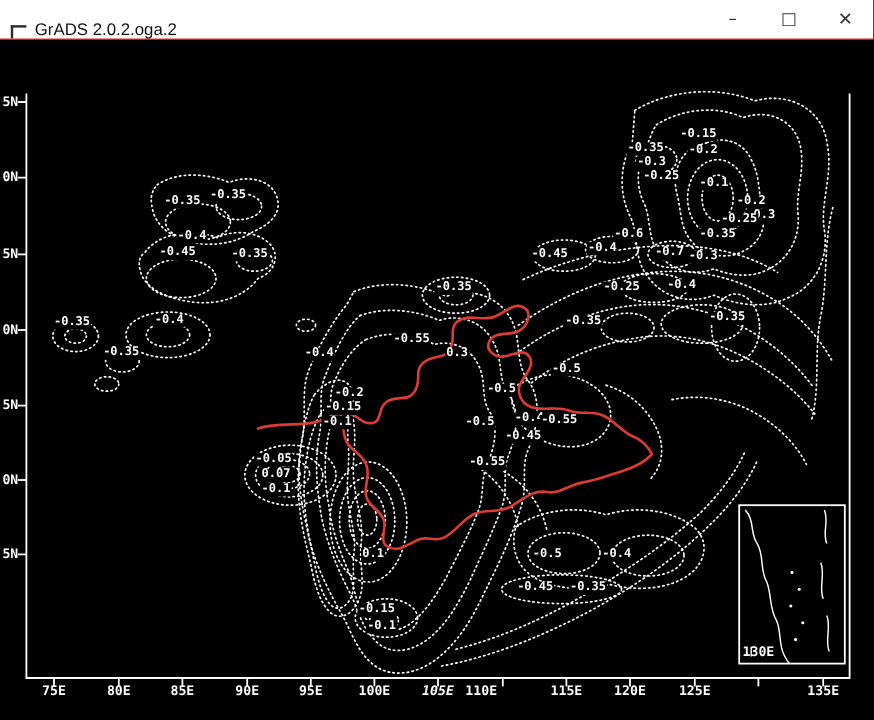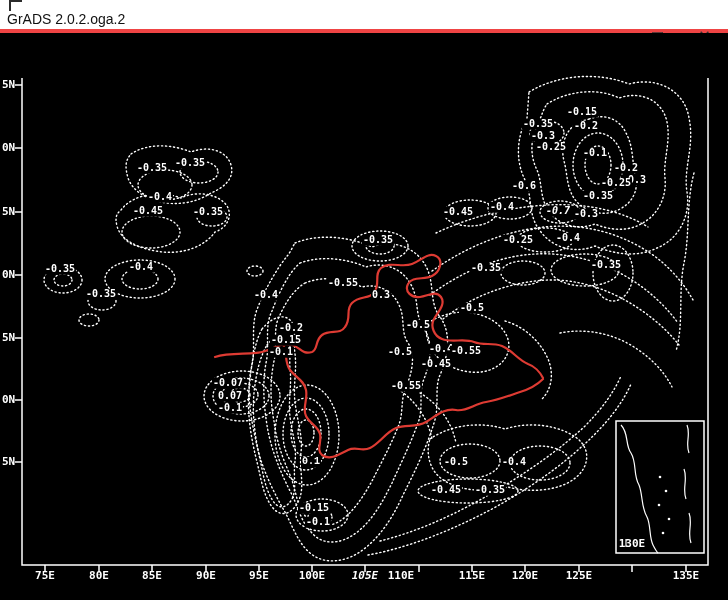--- a/index.html
+++ b/index.html
@@ -4,22 +4,22 @@
 <style>
   html,body{margin:0;padding:0;background:#222;}
   .window{
     width:728px;height:600px;position:relative;overflow:hidden;
     font-family:"Liberation Sans", sans-serif;
     background:var(--background,#000);
   }
   
   .titlebar{
     height:33px;background:var(--titlebar_bg,#fff);
-    display:flex;align-items:flex-start;
-    border-bottom:4px solid #ef4444;box-sizing:border-box;flex-direction:column;
+    display:flex;align-items:flex-end;
+    border-bottom:1px solid #ef4444;box-sizing:border-box;
   }
   .app-icon{
     width:11px;height:9px;margin-left:9px;flex:0 0 auto;
     border-left:2px solid #2b2b2b;border-top:2px solid #2b2b2b;
   }
   .title{
     margin-left:7px;font-size:14px;color:#111;white-space:nowrap;
   }
   .win-controls{margin-left:auto;display:flex;height:100%;}
   .win-btn{
@@ -215,47 +215,47 @@
         <span class="clab" style="left: 538px; top: 91px;">-0.35</span>
         <span class="clab" style="left: 582px; top: 79px;">-0.15</span>
         <span class="clab" style="left: 586px; top: 93px;">-0.2</span>
         <span class="clab" style="left: 543px; top: 103px;">-0.3</span>
         <span class="clab" style="left: 551px; top: 114px;">-0.25</span>
         <span class="clab" style="left: 595px; top: 120px;">-0.1</span>
         <span class="clab" style="left: 626px; top: 135px;">-0.2</span>
         <span class="clab" style="left: 634px; top: 147px;">-0.3</span>
         <span class="clab" style="left: 616px; top: 150px;">-0.25</span>
         <span class="clab" style="left: 598px; top: 163px;">-0.35</span>
-        <span class="clab" style="left: 524px; top: 153px;">-0.6</span>
+        <span class="clab" style="left: 524px; top: 163px;">-0.6</span>
         <span class="clab" style="left: 458px; top: 179px;">-0.45</span>
         <span class="clab" style="left: 502px; top: 174px;">-0.4</span>
-        <span class="clab" style="left: 558px; top: 178px; font-style: italic;">-0.7</span>
+        <span class="clab" style="left: 558px; top: 178px;">-0.7</span>
         <span class="clab" style="left: 586px; top: 181px;">-0.3</span>
         <span class="clab" style="left: 518px; top: 207px;">-0.25</span>
         <span class="clab" style="left: 568px; top: 205px;">-0.4</span>
         <span class="clab" style="left: 378px; top: 207px;">-0.35</span>
         <span class="clab" style="left: 486px; top: 235px;">-0.35</span>
         <span class="clab" style="left: 606px; top: 232px;">-0.35</span>
         <span class="clab" style="left: 343px; top: 250px;">-0.55</span>
         <span class="clab" style="left: 381px; top: 262px;">0.3</span>
         <span class="clab" style="left: 266px; top: 262px;">-0.4</span>
         <span class="clab" style="left: 472px; top: 275px;">-0.5</span>
         <span class="clab" style="left: 291px; top: 295px;">-0.2</span>
         <span class="clab" style="left: 418px; top: 292px;">-0.5</span>
         <span class="clab" style="left: 286px; top: 307px;">-0.15</span>
         <span class="clab" style="left: 281px; top: 319px;">-0.1</span>
         <span class="clab" style="left: 400px; top: 319px;">-0.5</span>
         <span class="clab" style="left: 441px; top: 316px;">-0.4</span>
         <span class="clab" style="left: 466px; top: 318px;">-0.55</span>
         <span class="clab" style="left: 436px; top: 331px;">-0.45</span>
-        <span class="clab" style="left: 228px; top: 350px;">-0.07</span>
+        <span class="clab" style="left: 228px; top: 350px;">-0.05</span>
         <span class="clab" style="left: 406px; top: 353px;">-0.55</span>
         <span class="clab" style="left: 230px; top: 363px;">0.07</span>
         <span class="clab" style="left: 230px; top: 375px;">-0.1</span>
-        <span class="clab" style="left: 311px; top: 429px; font-family: Liberation Mono, monospace;">0.1</span>
+        <span class="clab" style="left: 311px; top: 429px;">0.1</span>
         <span class="clab" style="left: 456px; top: 429px;">-0.5</span>
         <span class="clab" style="left: 514px; top: 429px;">-0.4</span>
         <span class="clab" style="left: 446px; top: 457px;">-0.45</span>
         <span class="clab" style="left: 490px; top: 457px;">-0.35</span>
         <span class="clab" style="left: 314px; top: 475px;">-0.15</span>
         <span class="clab" style="left: 318px; top: 489px;">-0.1</span>
       </div>
   </div>
 </div>
 

